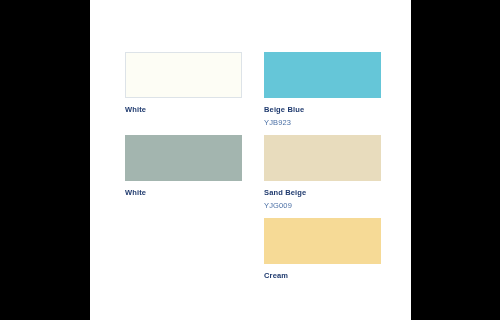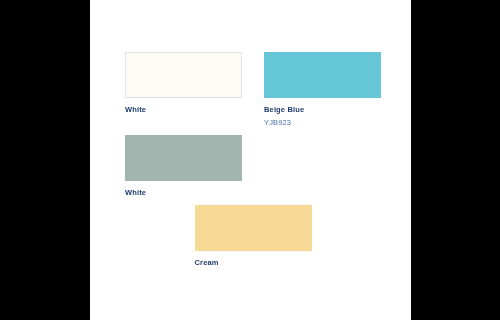--- a/index.html
+++ b/index.html
@@ -49,21 +49,21 @@
     top: 52px;
     width: 256px;
   }
 
   .palette-row {
     display: flex;
     width: 256px;
     margin-bottom: 7px;
   }
   .palette-row.row-offset {
-    justify-content: center;
+    justify-content: flex-end;
   }
 
   .swatch-cell {
     width: 117px;
     margin-right: 22px;
   }
   .swatch-cell:last-child {
     margin-right: 0;
   }
 
@@ -118,20 +118,25 @@
             <div class="swatch-chip" style="background: rgb(101, 198, 216);"></div>
             <div class="swatch-name">Beige Blue</div>
             <div class="swatch-code">YJB923</div>
           </div>
         </div>
         <div class="palette-row">
           <div class="swatch-cell">
             <div class="swatch-chip" style="background: rgb(163, 181, 175);"></div>
             <div class="swatch-name">White</div>
           </div>
+          <div class="swatch-cell">
+            <div class="swatch-chip" style="background: rgb(232, 220, 189);"></div>
+            <div class="swatch-name">Sand Beige</div>
+            <div class="swatch-code">YJG009</div>
+          </div>
         </div>
         <div class="palette-row row-offset">
           <div class="swatch-cell">
             <div class="swatch-chip" style="background: rgb(246, 218, 150);"></div>
             <div class="swatch-name">Cream</div>
           </div>
         </div>
       </div>
 
   </div>

